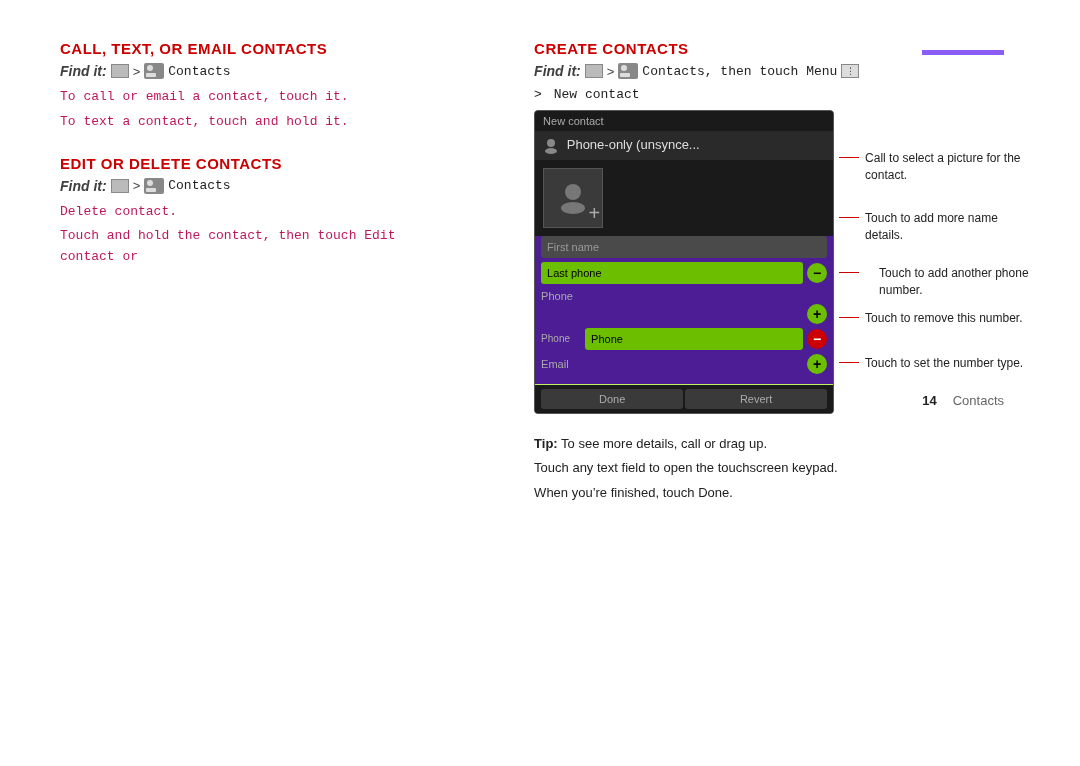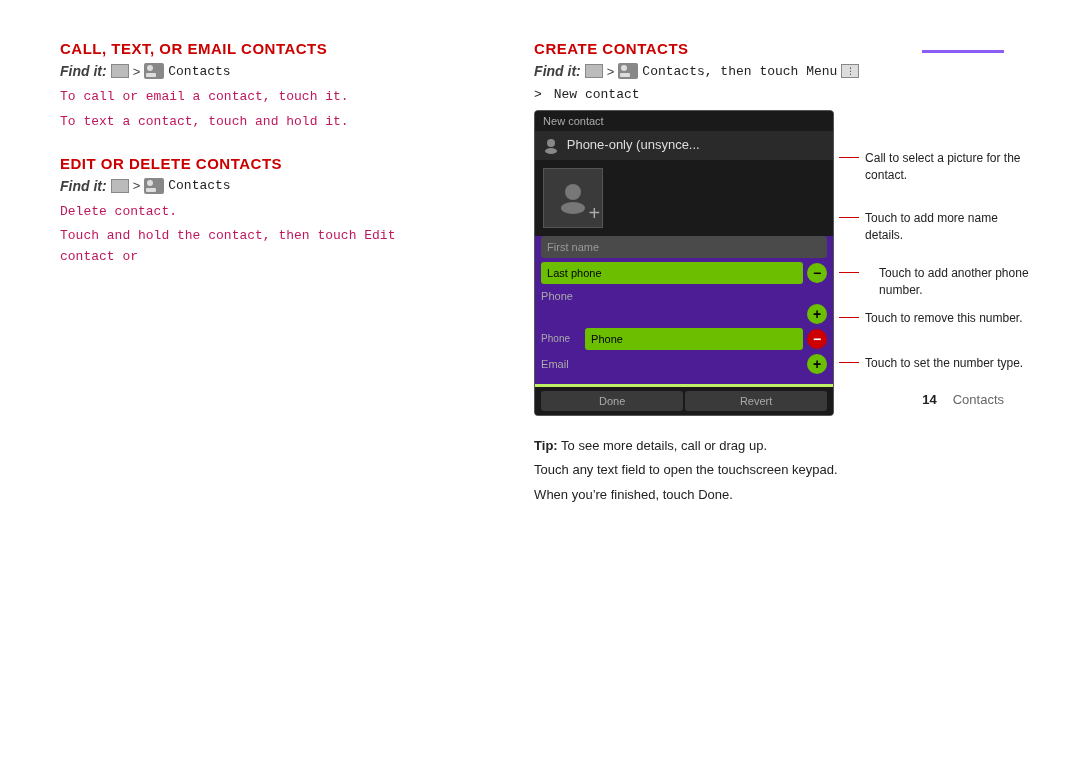--- a/index.html
+++ b/index.html
@@ -234,21 +234,21 @@
       font-size: 10px;
       width: 40px;
       flex-shrink: 0;
     }
 
     .phone-footer {
       background: #1a1a1a;
       display: flex;
       gap: 2px;
       padding: 4px 6px;
-      border-top: 3px solid #bef264;
+      border-top: 1px solid #bef264;
     }
 
     .footer-btn {
       flex: 1;
       background: #3a3a3a;
       color: #aaa;
       text-align: center;
       padding: 4px;
       font-size: 11px;
       border-radius: 3px;
@@ -281,21 +281,21 @@
       width: 20px;
       height: 1px;
       background: #cc0000;
       margin-top: 7px;
       flex-shrink: 0;
     }
 
     .bottom-footer {
       display: flex;
       align-items: center;
-      border-top: 3px solid #8b5cf6;
+      border-top: 5px solid #8b5cf6;
       padding-top: 10px;
       margin-top: 10px;
     }
 
     .page-number {
       font-size: 13px;
       font-weight: bold;
       color: #222;
       margin-right: 16px;
     }

